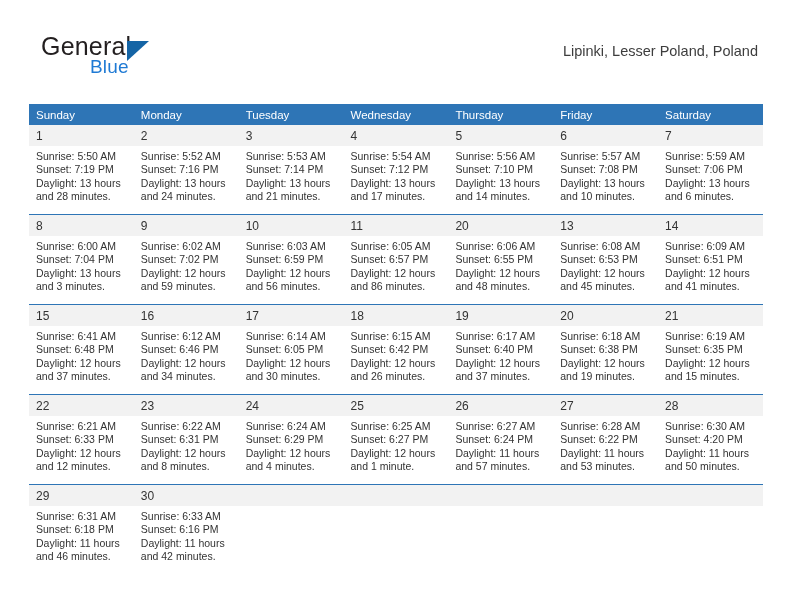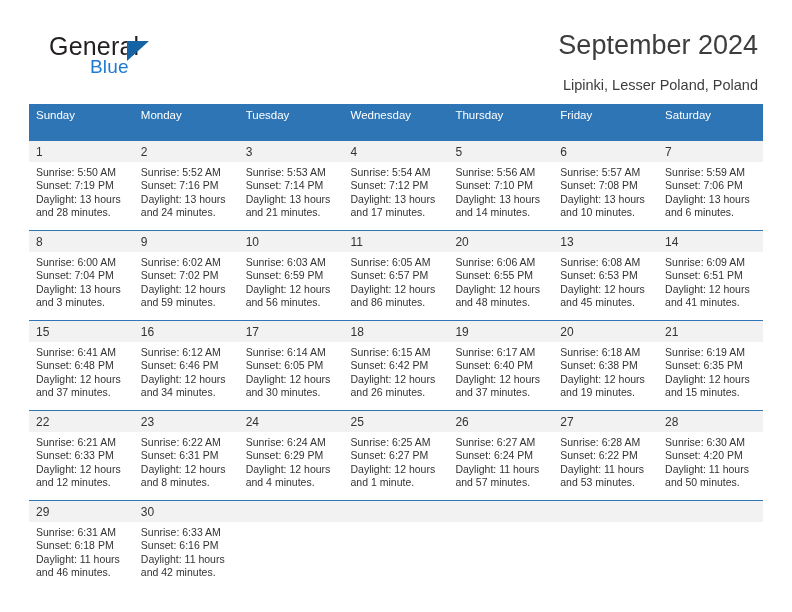--- a/index.html
+++ b/index.html
@@ -33,21 +33,21 @@
 
   .logo {
     position: absolute;
     left: 32px;
     top: 32px;
     width: 200px;
     height: 56px;
   }
   .logo-general {
     position: absolute;
-    left: 17px;
+    left: 9px;
     top: 0;
     font-size: 25px;
     letter-spacing: 0.2px;
     color: #231f20;
     font-family: "Liberation Sans", sans-serif;
   }
   .logo-blue {
     position: absolute;
     left: 58px;
     top: 24px;
@@ -96,21 +96,21 @@
     border-collapse: collapse;
     table-layout: fixed;
   }
 
   .cal th {
     background: #2e75b6;
     color: #ffffff;
     font-size: 11.5px;
     font-weight: normal;
     text-align: left;
-    padding: 5px 0 19px 7px;
+    padding: 5px 0 3px 7px;
     height: 12px;
     line-height: 13px;
   }
 
   .cal td {
     vertical-align: top;
     padding: 0;
     width: 104.857px;
   }
 
@@ -153,21 +153,20 @@
 
   <div class="top">
 
     <div class="logo">
       <span class="logo-general">General</span>
       <span class="logo-tri"></span>
       <span class="logo-blue">Blue</span>
     </div>
 
     <div class="title-block">
-      <div class="month-title">September 2024</div>
       <div class="location">Lipinki, Lesser Poland, Poland</div>
     </div>
 
   </div>
 
   <table class="cal">
     <thead>
       <tr>
         <th>Sunday</th>
         <th>Monday</th>

